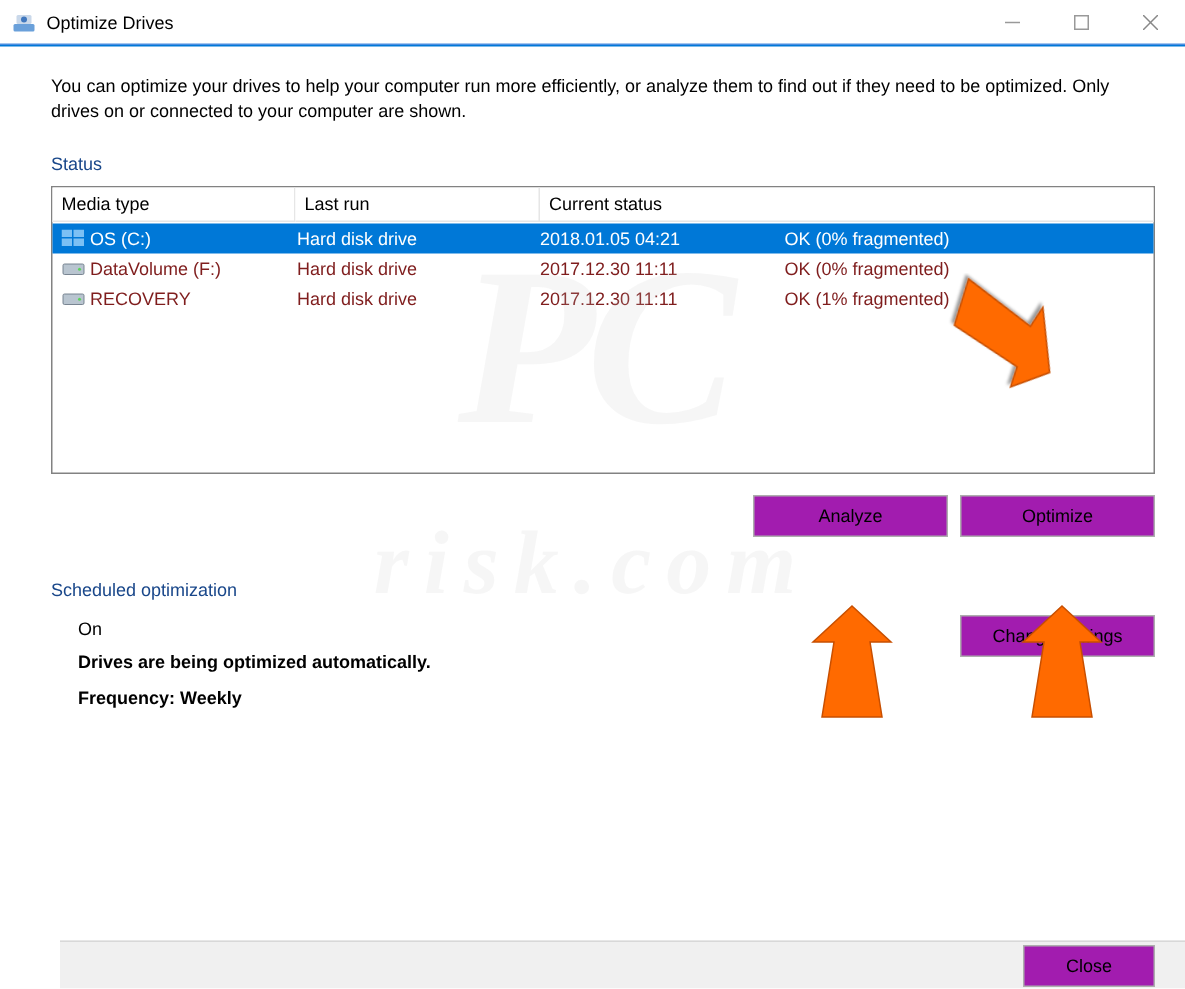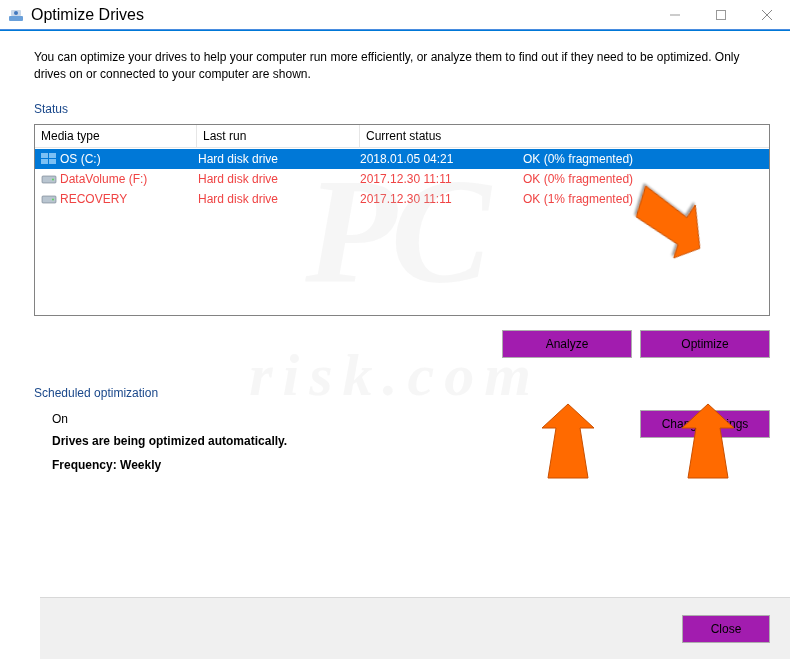--- a/index.html
+++ b/index.html
@@ -20,21 +20,21 @@
   align-items: center;
   padding-left: 8px;
 }
 .titlebar-icon {
   width: 16px; height: 16px;
   margin-right: 7px;
   display: inline-block;
 }
 .titlebar-title {
   color: #000;
-  font-size: 16px;
+  font-size: 12px;
   flex: 1;
 }
 .win-controls { display: flex; height: 100%; }
 .win-btn {
   width: 46px; height: 29px;
   display: flex; align-items: center; justify-content: center;
   color: #999;
 }
 .win-btn.close { color: #888; }
 .accent-strip { height: 1px; background: #0078d7; }
@@ -75,21 +75,21 @@
 .col-drive { width: 157px; }
 .col-media { width: 162px; }
 .col-last  { width: 163px; }
 .col-status{ flex: 1; border-right: none !important; }
 
 .list-row {
   display: flex;
   height: 20px;
   align-items: center;
   font-size: 12px;
-  color: #ef4444;
+  color: #7f1d1d;
 }
 .list-row.selected { background: #0078d7; color: #fff; }
 .list-row > div { padding: 2px 6px; }
 .drive-icon {
   width: 16px; height: 12px;
   display: inline-block;
   margin-right: 3px;
   vertical-align: -2px;
 }
 
@@ -133,21 +133,21 @@
   position: absolute;
   right: 0;
   top: -2px;
 }
 
 .footer {
   position: absolute;
   bottom: 0; left: 0; right: 0;
   border-top: 1px solid #d8d8d8;
   background: #f0f0f0;
-  height: 62px;
+  height: 32px;
   display: flex;
   justify-content: flex-end;
   align-items: center;
   padding: 0 20px;
   margin-left: 40px;
 }
 .btn.close-btn { min-width: 88px; }
 
 
 .arrow {

